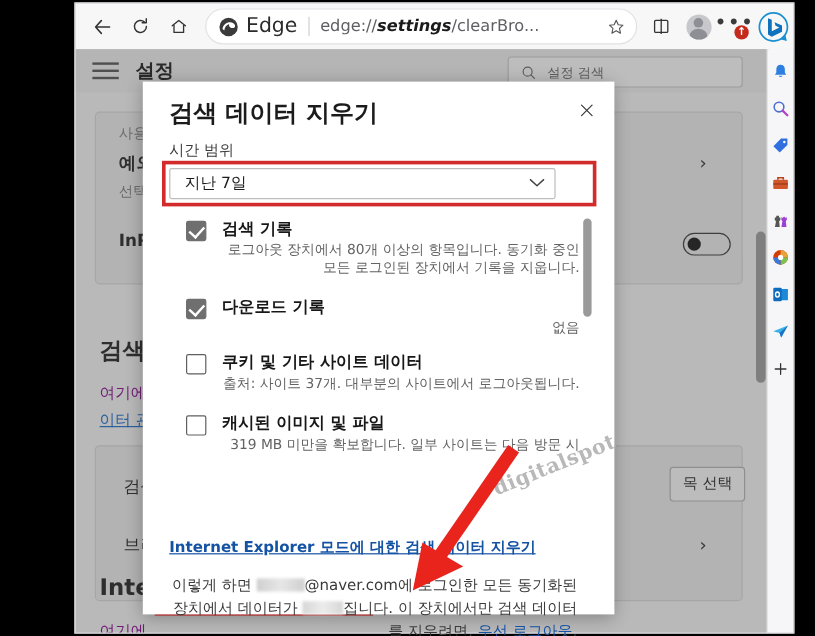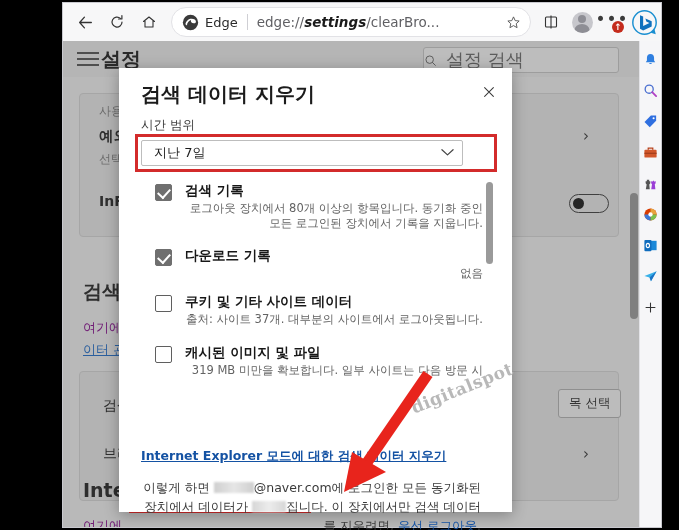--- a/index.html
+++ b/index.html
@@ -42,21 +42,21 @@
     margin: 0 4px 0 6px;
     background: #fff;
     border: 1px solid #e2e2e6;
     border-radius: 16px;
     display: flex; align-items: center;
     padding: 0 6px 0 10px;
     min-width: 0;
   }
   .edge-logo { width:17px; height:17px; flex:none; margin-right:6px; }
   .edge-label {
-    font-size: 13px; color: #2b2b2b; flex: none;
+    font-size: 17px; color: #2b2b2b; flex: none;
   }
   .omni-sep {
     width: 1px; height: 16px; background: #cfcfd4;
     margin: 0 9px; flex: none;
   }
   .url {
     font-size: 13.5px; color: #5f5f63;
     white-space: nowrap; overflow: hidden;
     flex: 1; min-width:0;
   }
@@ -94,29 +94,29 @@
     overflow: hidden;
   }
   .page-head {
     position:absolute; left:0; top:0; width:578px; height:36px;
     background:#b5b5b5;
     display:flex; align-items:center;
   }
   .hamb { width:26px; margin-left:12px; }
   .hamb span{ display:block; height:2px; background:#4f4f4f; margin:4px 2px;}
   .settings-title {
-    font-size:20px; font-weight:700; color:#2a2a2a; margin-left:0;
+    font-size:16px; font-weight:700; color:#2a2a2a; margin-left:12px;
   }
   .settings-search {
     position:absolute; right:22px; top:6px;
     width:196px; height:26px;
     border:1px solid #9d9d9d; border-radius:3px;
     background:#bdbdbd;
-    display:flex; align-items:center; 
-    color:#5d5d5d; font-size:18px;
+    display:flex; align-items:center; padding-left:10px;
+    color:#5d5d5d; font-size:11px;
   }
   .settings-search .s-icon{ margin-right:9px; }
 
   .card {
     position:absolute;
     background:#b3b3b3;
     border:1px solid #a6a6a6;
     border-radius:4px;
   }
   .bg-text { position:absolute; color:#701a75; white-space:nowrap; }

